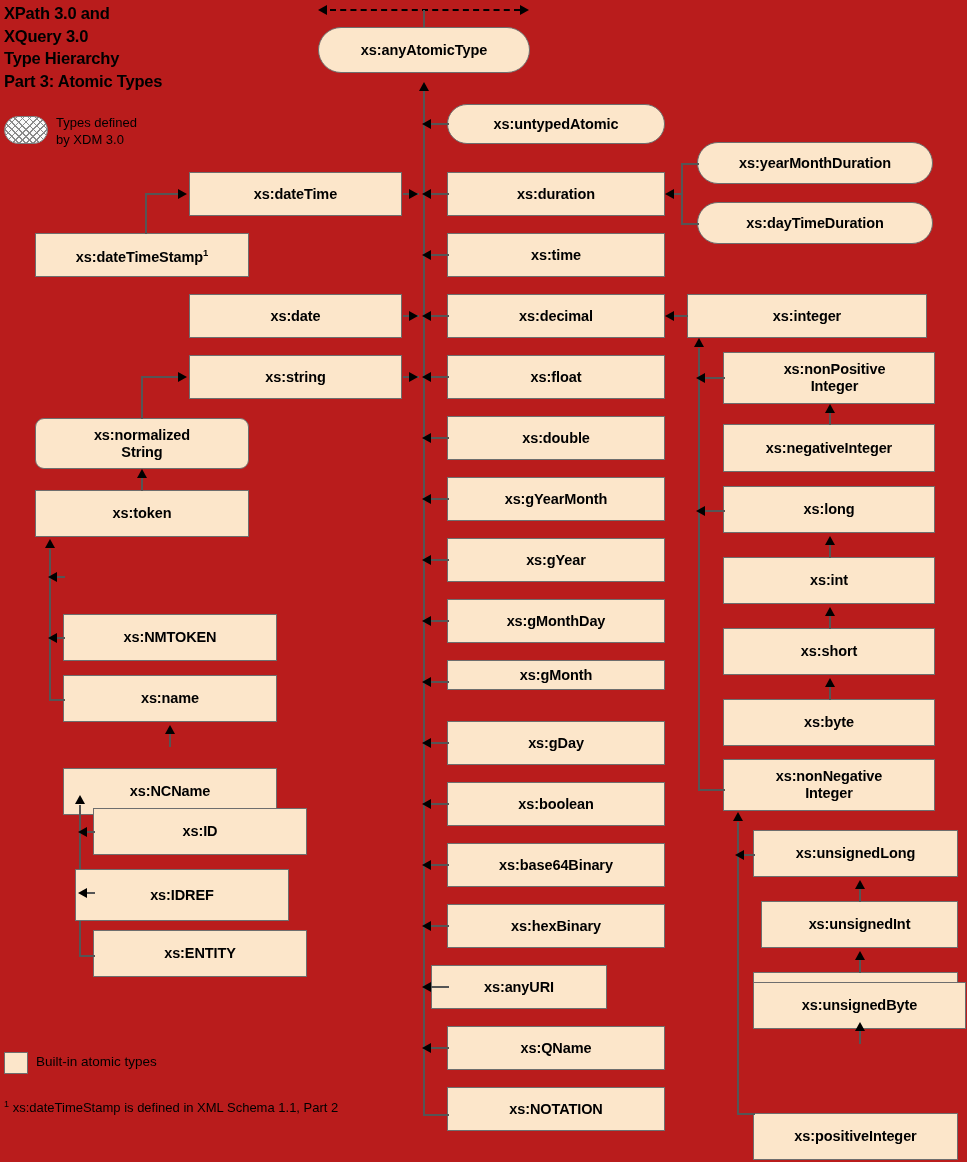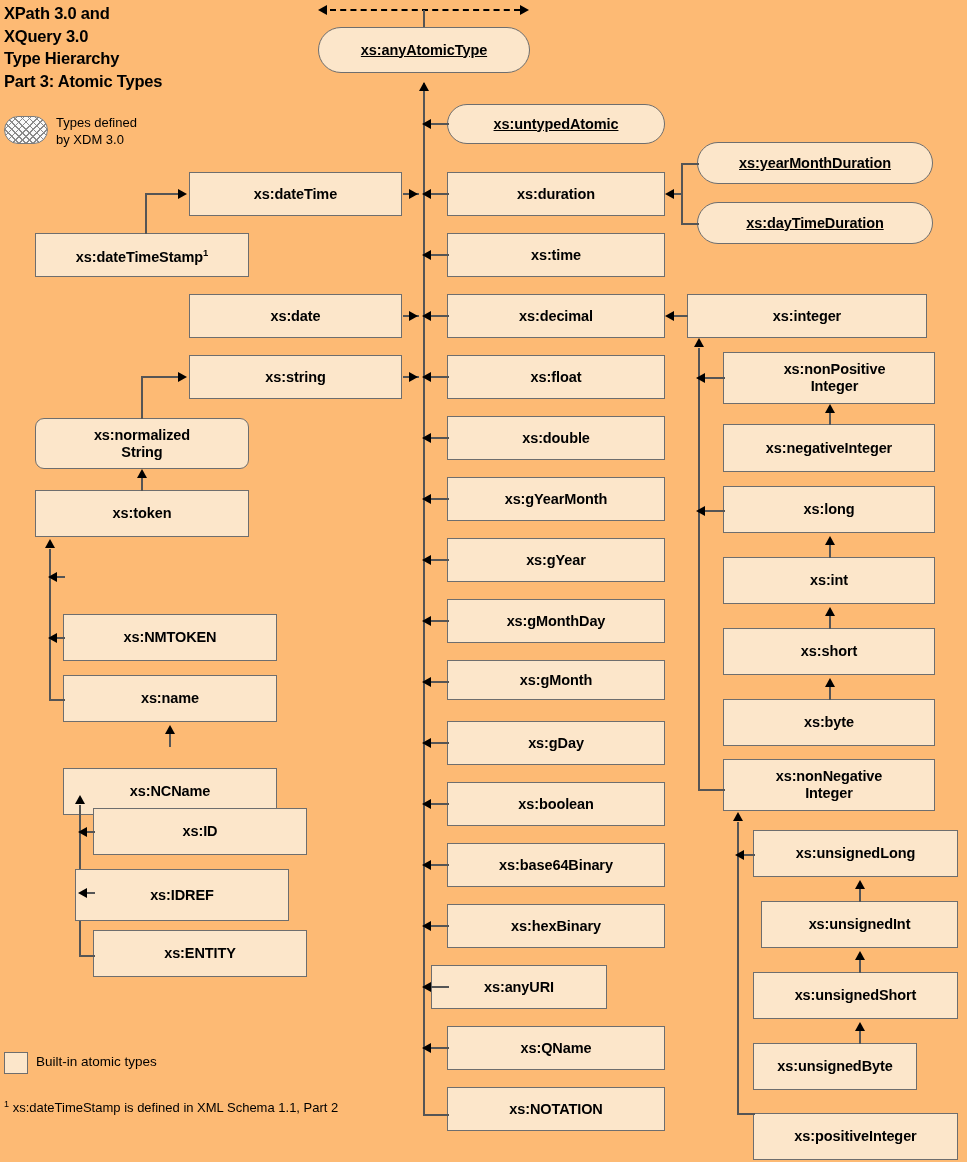--- a/index.html
+++ b/index.html
@@ -7,21 +7,21 @@
     padding: 0;
     background: #ffffff;
   }
   body {
     font-family: "Liberation Sans", sans-serif;
   }
   #canvas {
     position: relative;
     width: 967px;
     height: 1162px;
-    background: #fdba74;
+    background: #b91c1c;
     overflow: hidden;
   }
 
   
   .title {
     position: absolute;
     left: 4px;
     top: 2px;
     width: 300px;
     font-size: 16.5px;
@@ -111,21 +111,20 @@
     font-size: 14.5px;
     display: flex;
     align-items: center;
     justify-content: center;
     text-align: center;
     line-height: 17px;
     letter-spacing: -0.1px;
   }
   .node.rounded {
     border-radius: 24px;
-    text-decoration: underline;
   }
   .node .txt { display: block; }
   .node sup {
     font-size: 9.5px;
     vertical-align: super;
     font-weight: bold;
   }
 
   
   .ln {
@@ -254,21 +253,21 @@
   </div>
   <div class="ln h" style="left:429px; top:559px; width:20px;"></div>
   <div class="ar left" style="left:422px; top:555px;"></div>
 
   <div class="node" style="left:447px; top:599px; width:218px; height:44px;">
     <span class="txt">xs:gMonthDay</span>
   </div>
   <div class="ln h" style="left:429px; top:620px; width:20px;"></div>
   <div class="ar left" style="left:422px; top:616px;"></div>
 
-  <div class="node" style="left:447px; top:660px; width:218px; height:40px;">
+  <div class="node" style="left:447px; top:660px; width:218px; height:30px;">
     <span class="txt">xs:gMonth</span>
   </div>
   <div class="ln h" style="left:429px; top:681px; width:20px;"></div>
   <div class="ar left" style="left:422px; top:677px;"></div>
 
   <div class="node" style="left:447px; top:721px; width:218px; height:44px;">
     <span class="txt">xs:gDay</span>
   </div>
   <div class="ln h" style="left:429px; top:742px; width:20px;"></div>
   <div class="ar left" style="left:422px; top:738px;"></div>
@@ -475,21 +474,21 @@
   </div>
   <div class="ln v" style="left:859px; top:882px; height:20px;"></div>
   <div class="ar up" style="left:855px; top:880px;"></div>
 
   <div class="node" style="left:753px; top:972px; width:205px; height:47px;">
     <span class="txt">xs:unsignedShort</span>
   </div>
   <div class="ln v" style="left:859px; top:953px; height:20px;"></div>
   <div class="ar up" style="left:855px; top:951px;"></div>
 
-  <div class="node" style="left:753px; top:1043px; width:164px; height:47px;text-align:right;">
+  <div class="node" style="left:753px; top:982px; width:213px; height:47px;text-align:right;">
     <span class="txt">xs:unsignedByte</span>
   </div>
   <div class="ln v" style="left:859px; top:1024px; height:20px;"></div>
   <div class="ar up" style="left:855px; top:1022px;"></div>
 
   <div class="node" style="left:753px; top:1113px; width:205px; height:47px;">
     <span class="txt">xs:positiveInteger</span>
   </div>
   <div class="ln h" style="left:737px; top:1113px; width:18px;"></div>
 

